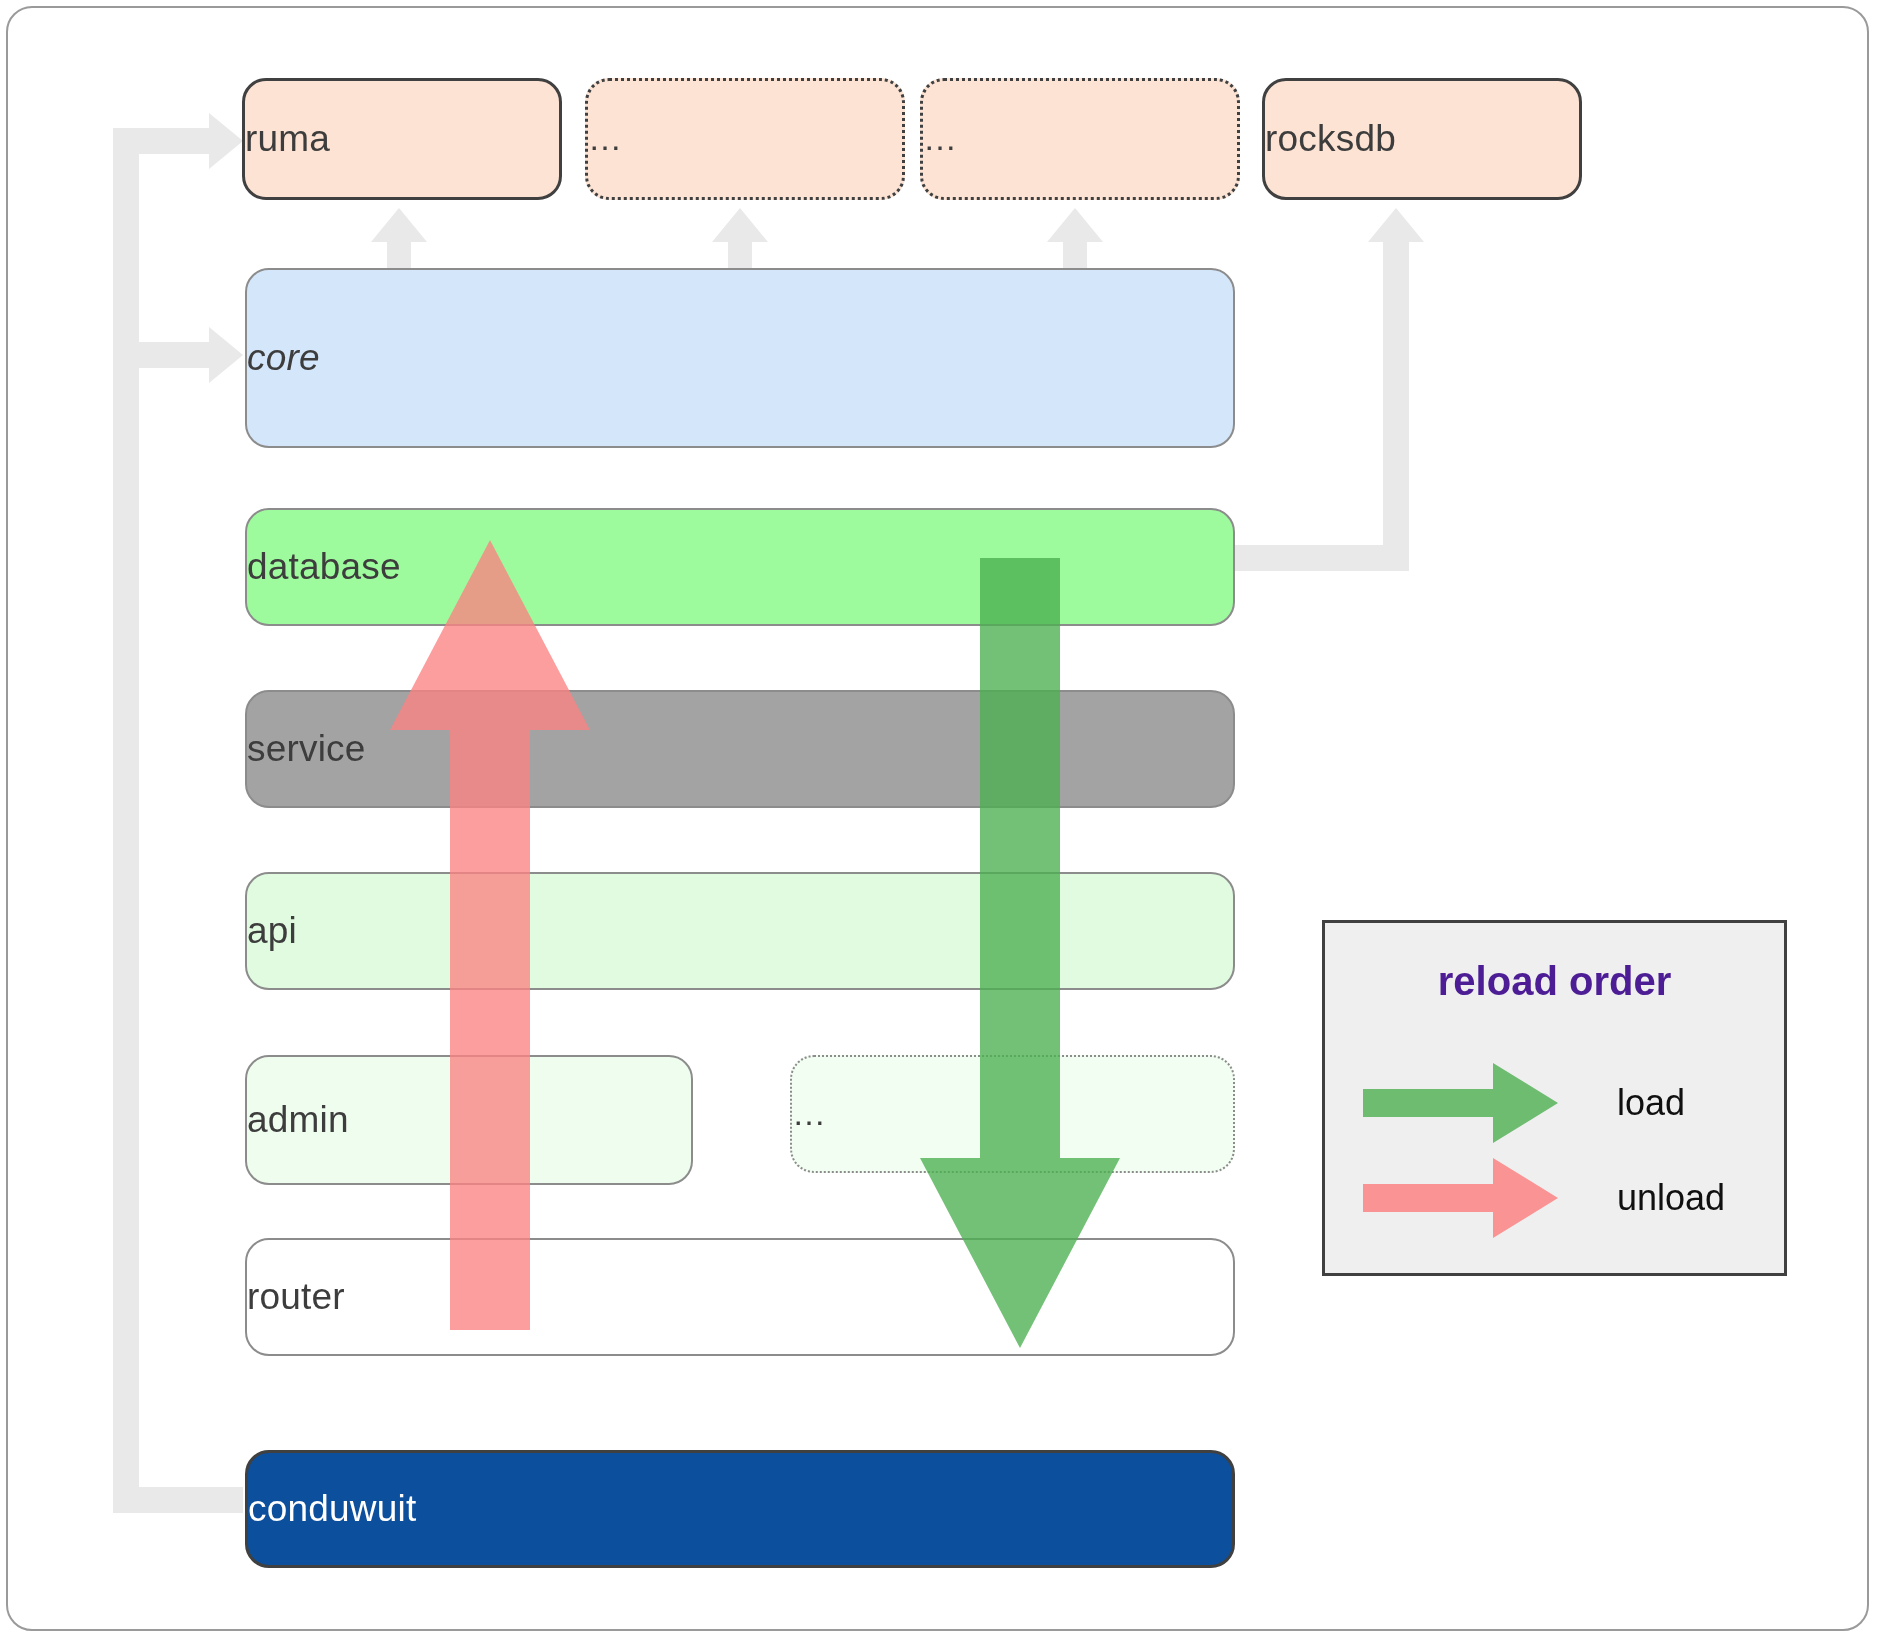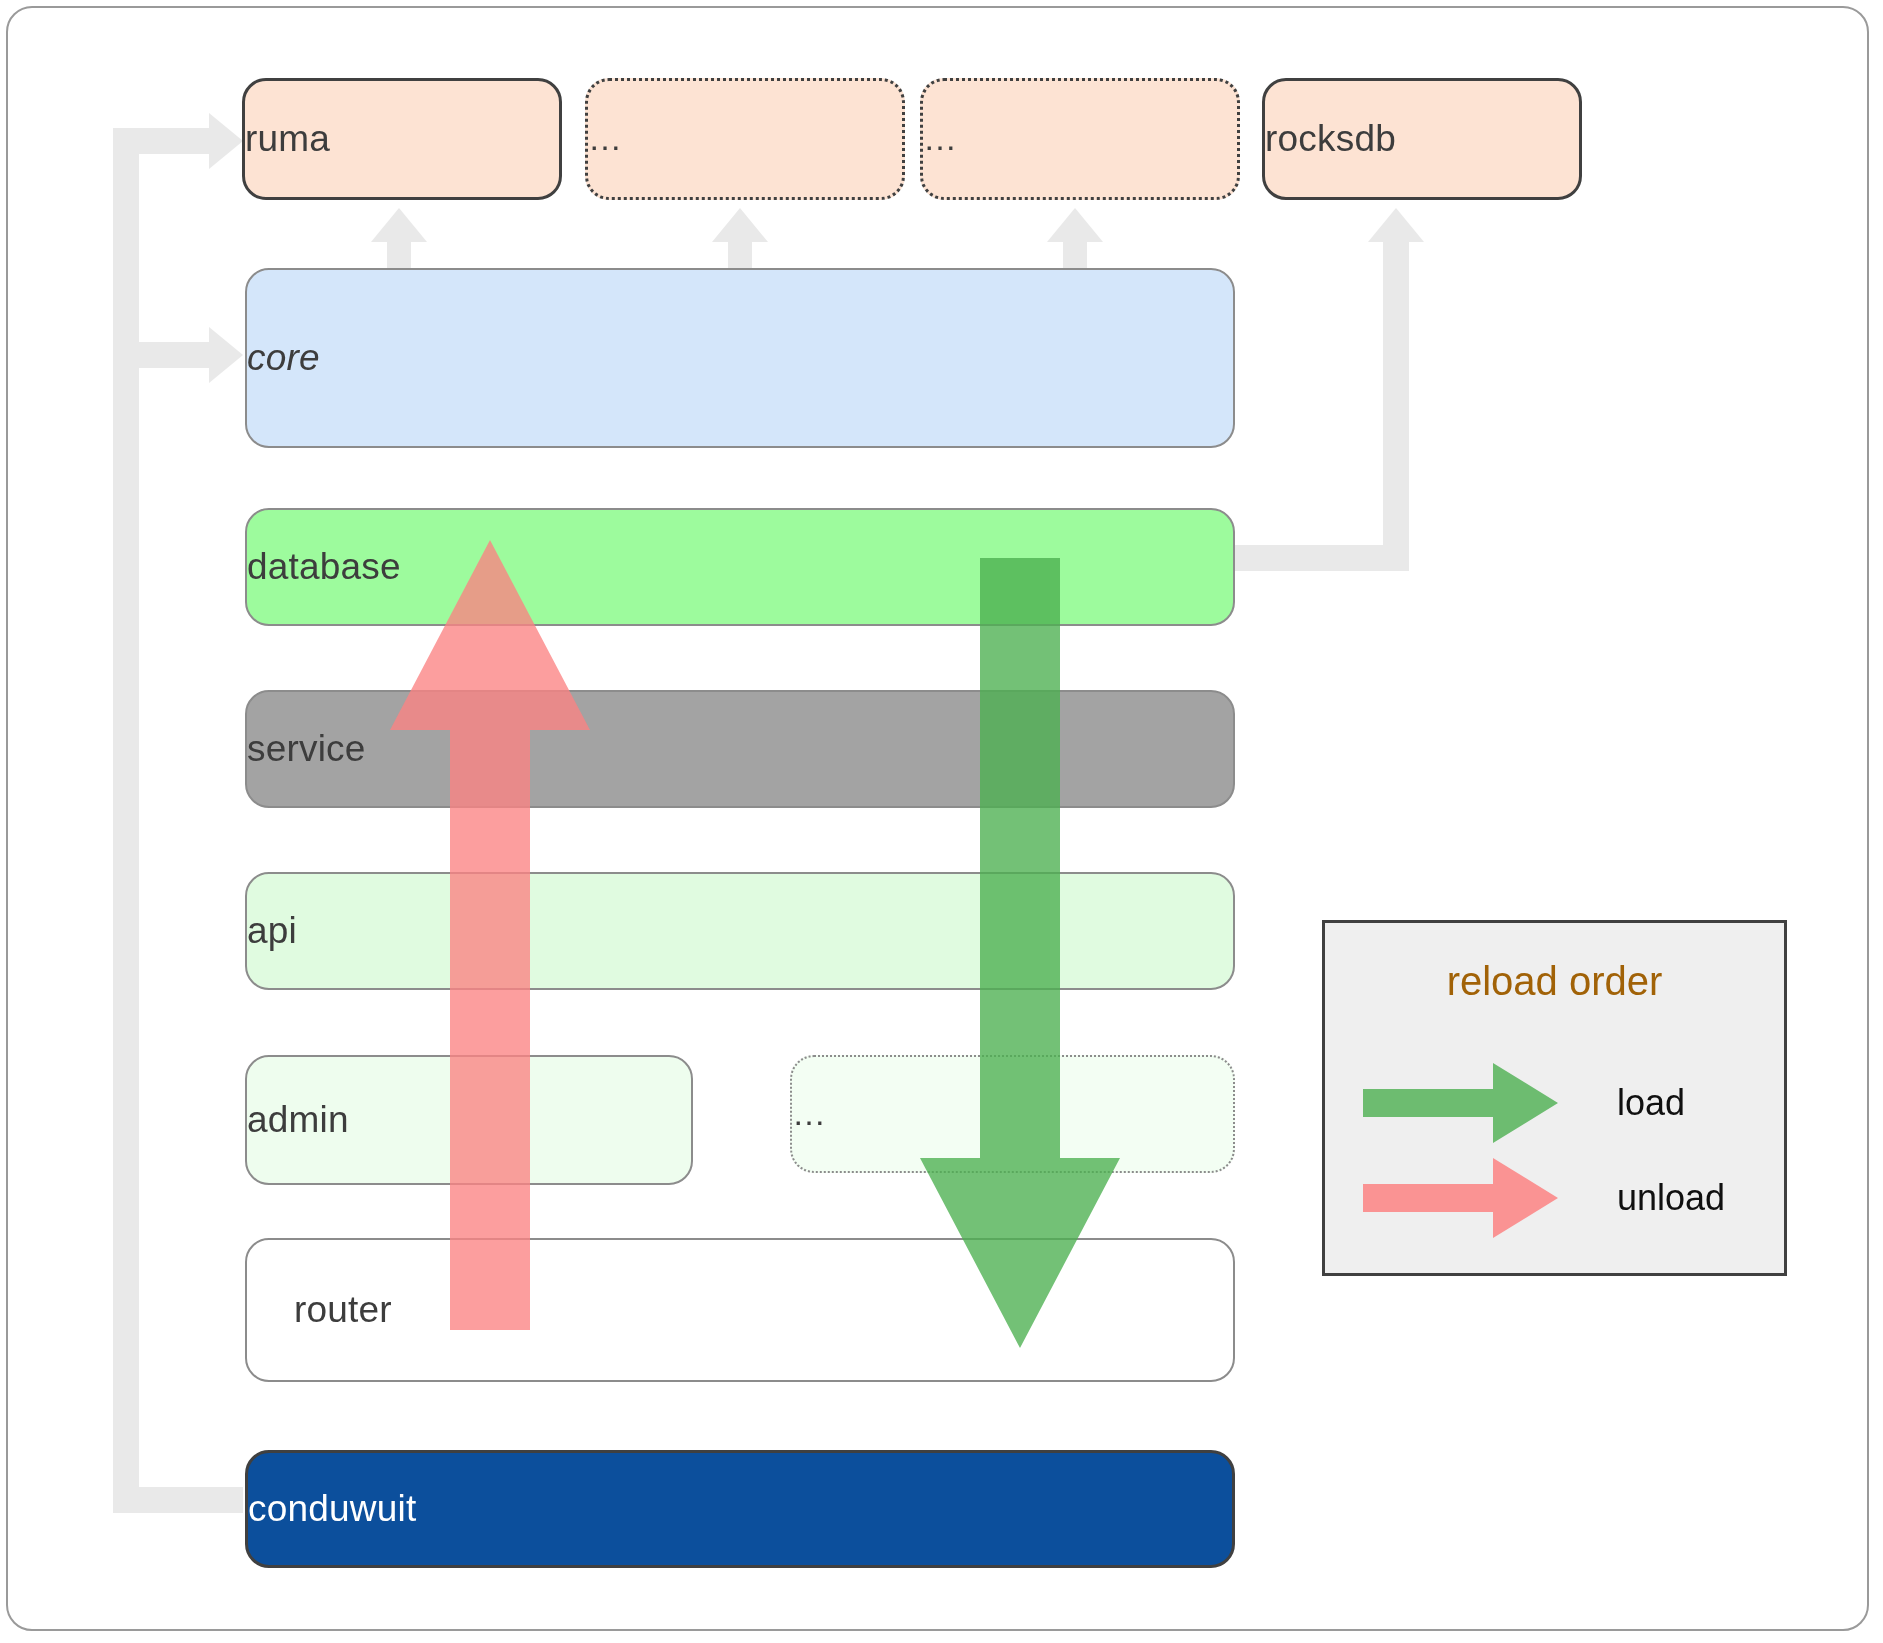--- a/index.html
+++ b/index.html
@@ -85,21 +85,22 @@
     background: #efefef;
     border: 3px solid #404040;
     z-index: 9;
   }
   .legend-title {
     position: absolute;
     width: 100%;
     top: 36px;
     text-align: center;
     font-size: 40px;
-    color: #a16207;
+    color: #4c1d95;
+    font-weight: bold;
   }
   .legend-row { position: absolute; display: flex; align-items: center; }
   .legend-label {
     font-size: 36px;
     color: #101010;
     margin-left: 24px;
     white-space: nowrap;
   }
 </style>
 </head>
@@ -164,21 +165,21 @@
   </div>
 
   <div class="node thin" style="left:245px; top:1055px; width:448px; height:130px; background:#eefdee;">
     <span class="lbl">admin</span>
   </div>
 
   <div class="node thin-dotted" style="left:790px; top:1055px; width:445px; height:118px; background:#f3fef3;">
     <span class="lbl dots">…</span>
   </div>
 
-  <div class="node thin" style="left:245px; top:1238px; width:990px; height:144px; background:#ffffff;padding-left:47px;">
+  <div class="node thin" style="left:245px; top:1238px; width:990px; height:118px; background:#ffffff;">
     <span class="lbl">router</span>
   </div>
 
   <div class="node solid" style="left:245px; top:1450px; width:990px; height:118px; background:#0c4f9c; color:#ffffff; font-weight:normal;">
     <span class="lbl">conduwuit</span>
   </div>
 
   <div class="flow" style="left:390px; top:540px; width:200px; height:790px;">
     <svg width="200" height="790" viewBox="0 0 200 790">
       <polygon points="100,0 200,190 140,190 140,790 60,790 60,190 0,190" fill="#fb8383" fill-opacity="0.78"></polygon>

